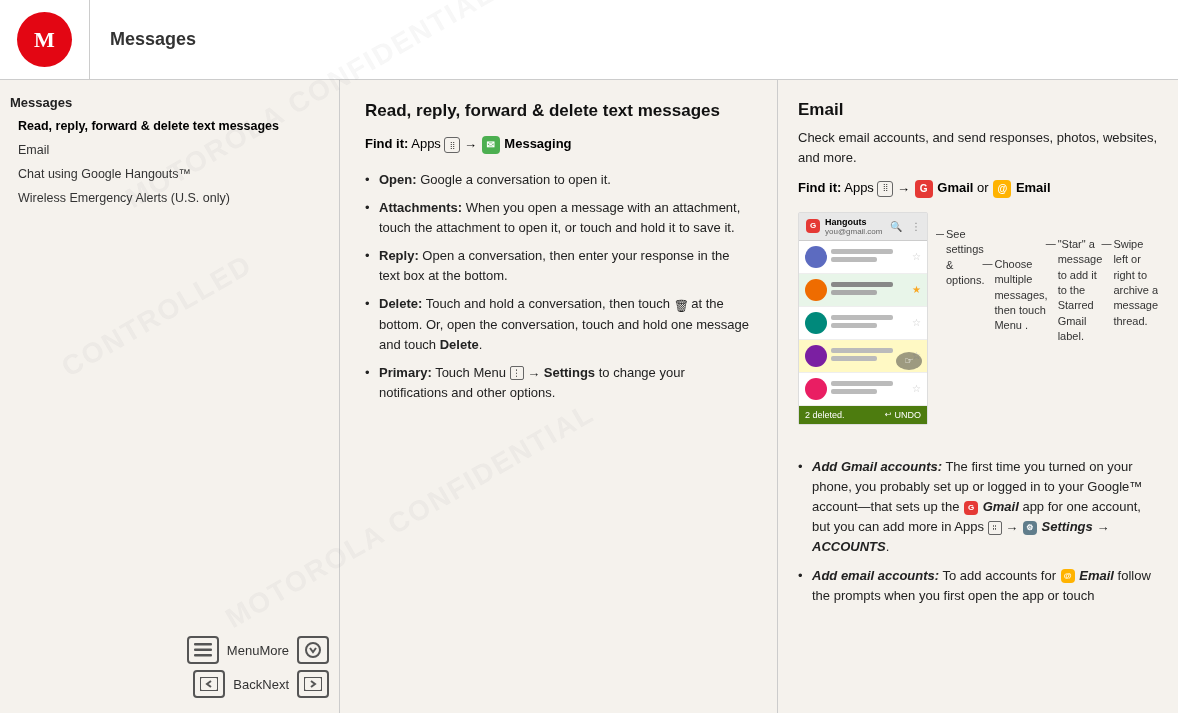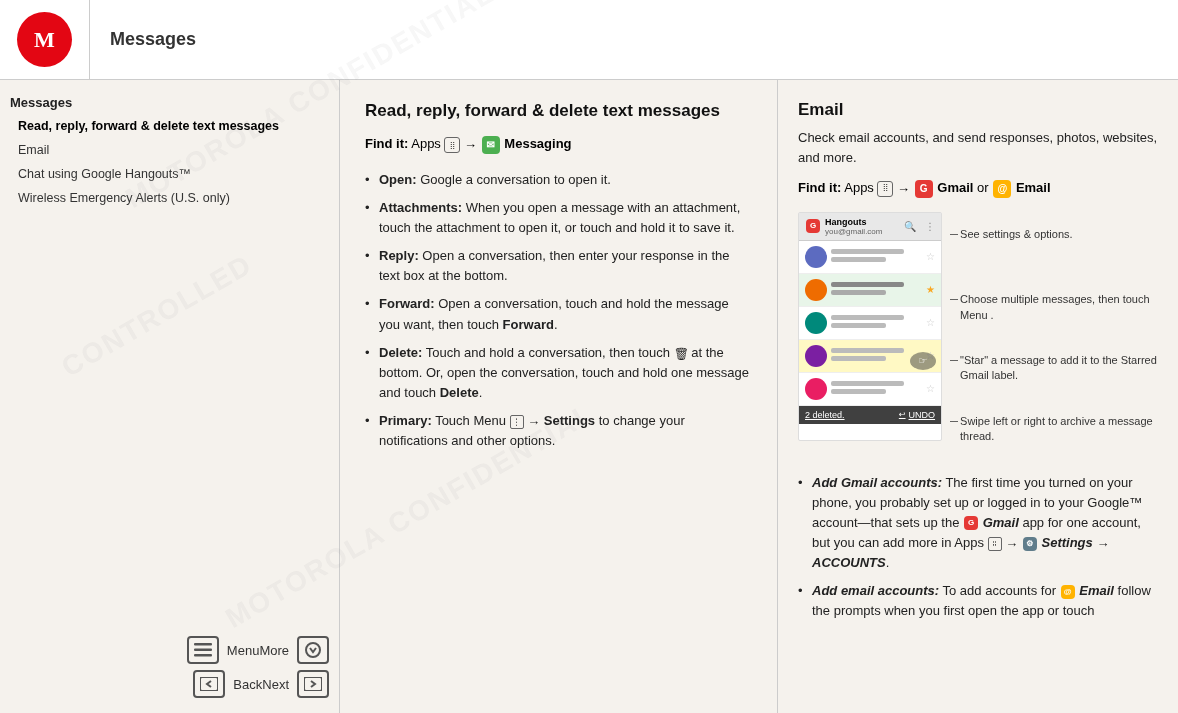--- a/index.html
+++ b/index.html
@@ -260,34 +260,33 @@
       margin-bottom: 3px;
     }
     .gmail-line.short { width: 60%; }
     .gmail-line.med { width: 80%; }
     .gmail-star {
       color: #ccc;
       font-size: 10px;
     }
     .gmail-star.yellow { color: #f9a825; }
     .gmail-delete-bar {
-      background: #404040;
+      background: #4d7c0f;
       color: #fff;
       padding: 4px 6px;
       font-size: 9px;
       display: flex;
       justify-content: space-between;
       align-items: center;
-      text-decoration: underline;
     }
 
     
     .mockup-annotations {
       display: flex;
-      flex-direction: column;
+      flex-direction: row;
       gap: 0;
       padding-top: 5px;
       overflow: hidden;
     }
     .annotation {
       font-size: 11px;
       color: #333;
       line-height: 1.4;
       margin-bottom: 10px;
       padding-left: 10px;
@@ -430,24 +429,20 @@
         <strong>Open:</strong>
         <span>Google a conversation to open it.</span>
       </li>
       <li>
         <strong>Attachments:</strong>
         <span>When you open a message with an attachment, touch the attachment to open it, or touch and hold it to save it.</span>
       </li>
       <li>
         <strong>Reply:</strong>
         <span>Open a conversation, then enter your response in the text box at the bottom.</span>
-      </li>
-      <li>
-        <strong>Forward:</strong>
-        <span> Open a conversation, touch and hold the message you want, then touch <strong>Forward</strong>.</span>
       </li>
       <li>
         <strong>Delete:</strong>
         <span> Touch and hold a conversation, then touch
           <span style="display:inline-block;width:14px;height:16px;vertical-align:middle;text-align:center;font-size:12px;">🗑</span>
           at the bottom. Or, open the conversation, touch and hold one message and touch <strong>Delete</strong>.
         </span>
       </li>
       <li>
         <strong>Primary:</strong>

